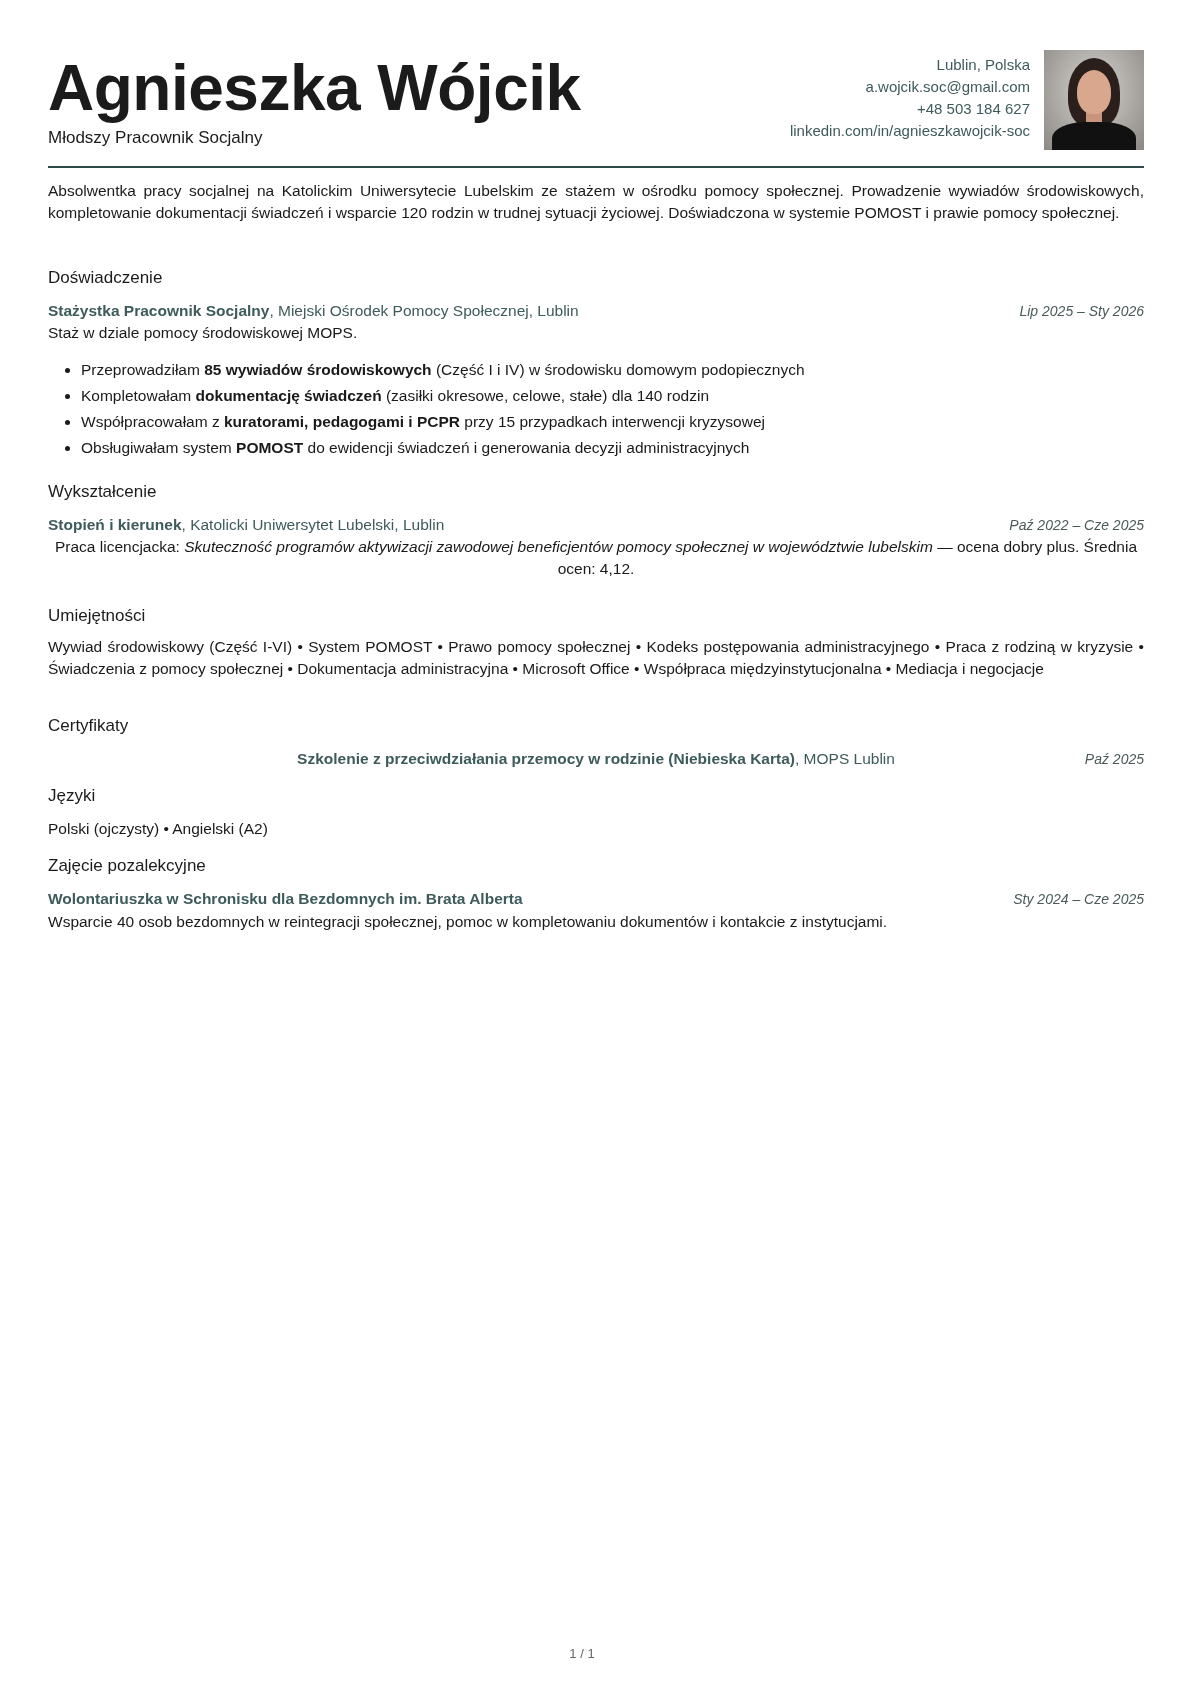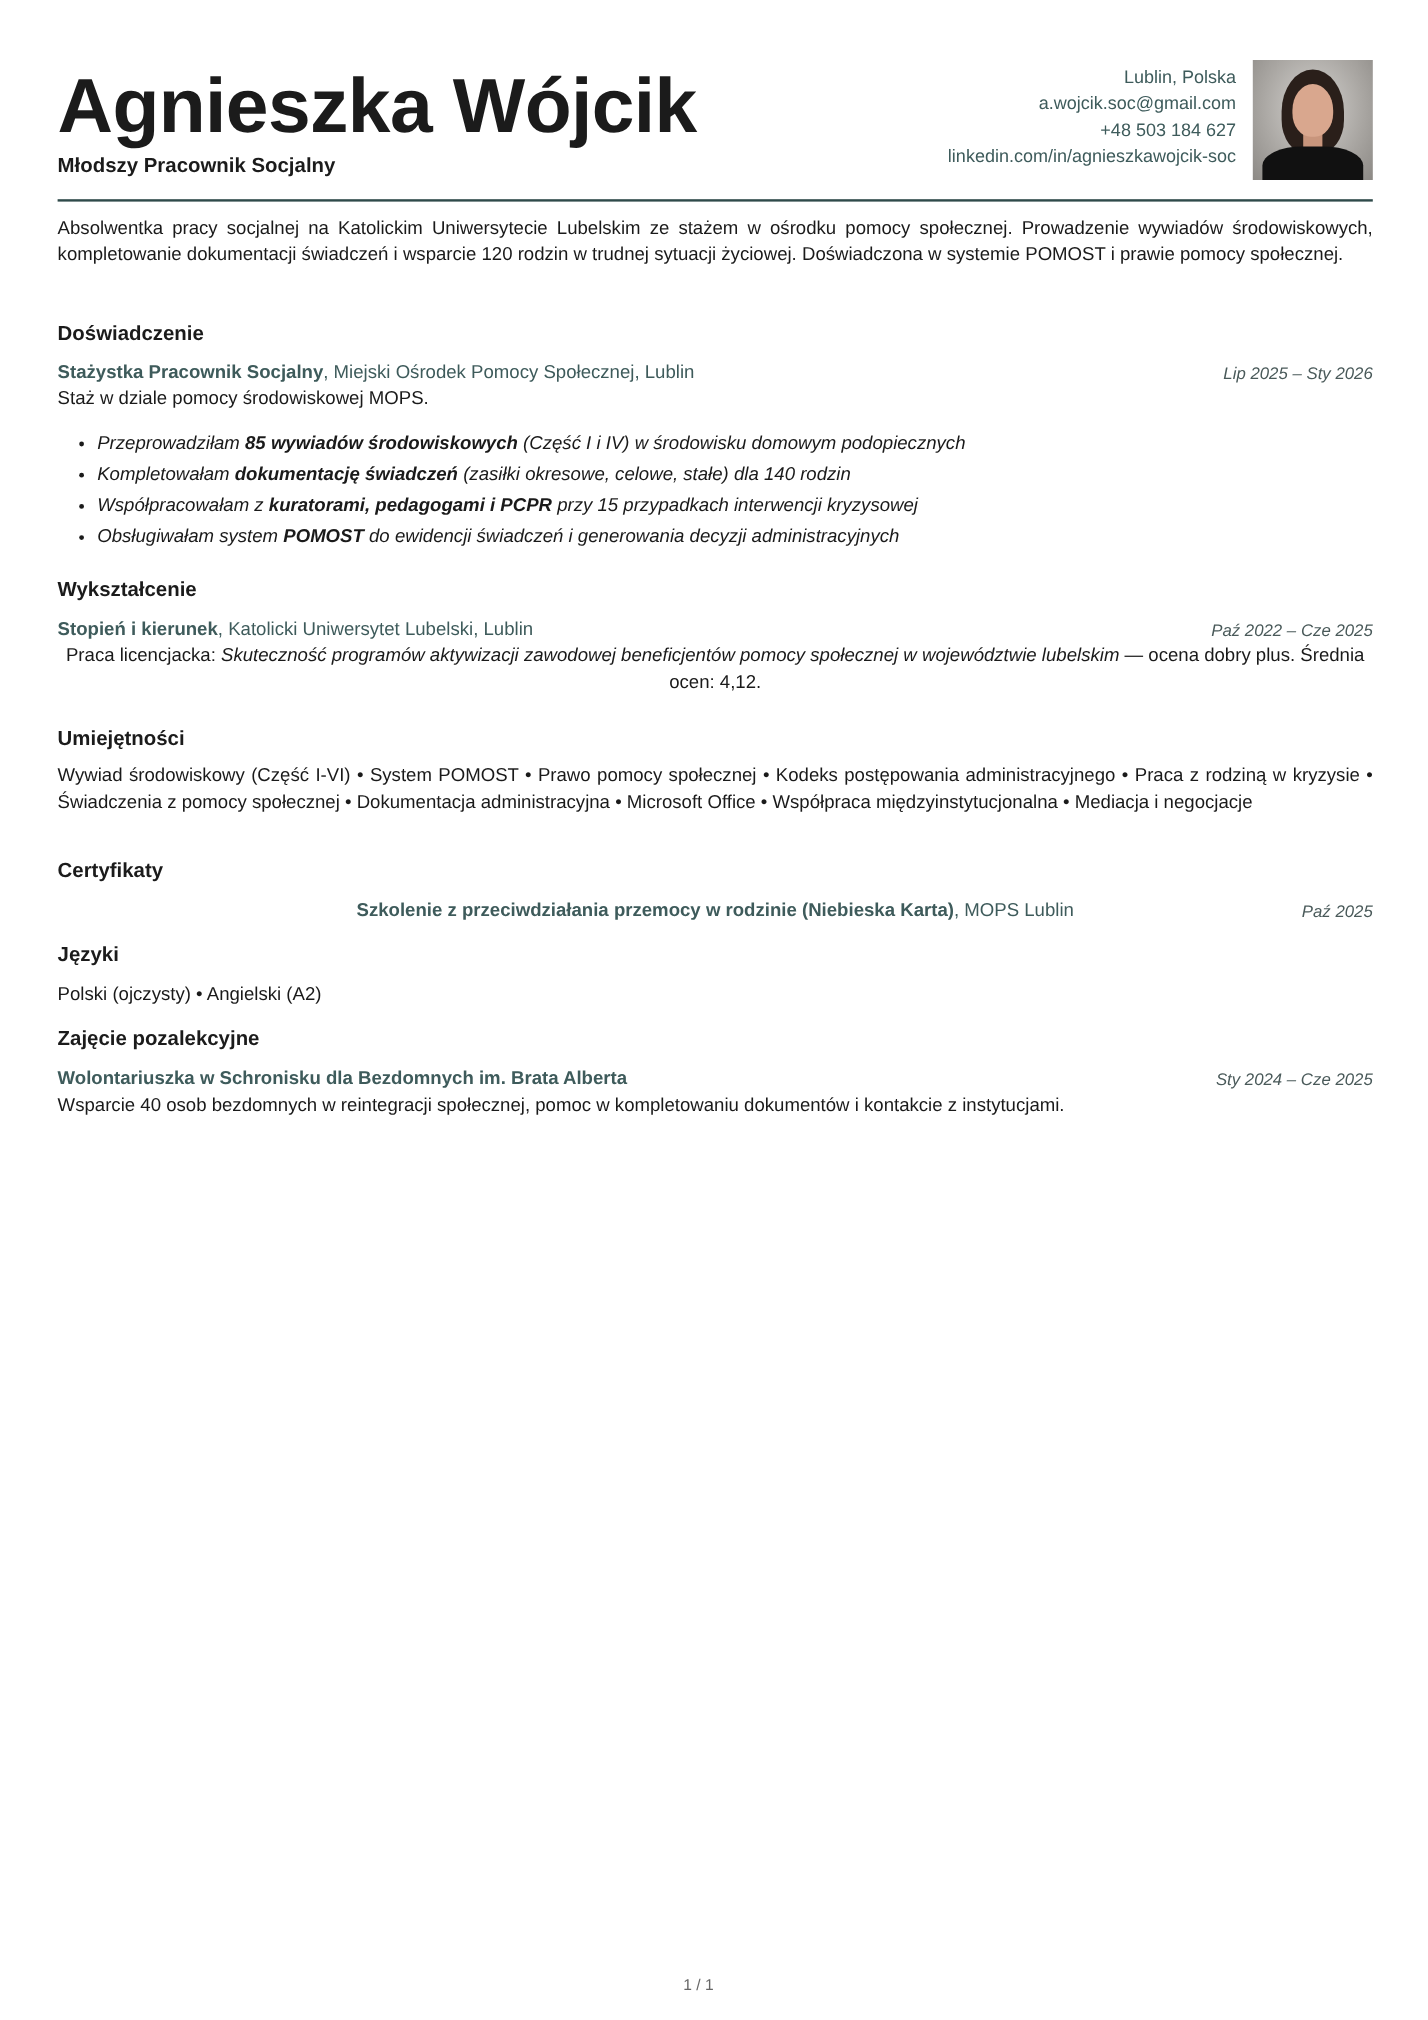--- a/index.html
+++ b/index.html
@@ -10,21 +10,21 @@
   }
   .page { position: absolute; left: 48px; top: 0; width: 1096px; }
   .header { position: relative; height: 143px; }
   .name {
     position: absolute; left: 0; top: 48px; margin: 0;
     font-size: 64px; font-weight: 700; letter-spacing: -0.5px; line-height: 80px;
     color: #1b1b1b;
   }
   .title {
     position: absolute; left: 0; top: 128px;
-    font-size: 17px; font-weight: 700; color: #1b1b1b;
+    font-size: 17px; font-weight: 400; color: #1b1b1b;
   }
   .contact {
     position: absolute; right: 114px; top: 54px; text-align: right;
     font-size: 15px; line-height: 22px; color: #3e5b5b;
   }
   .photo {
     position: absolute; right: 0; top: 50px; width: 100px; height: 100px;
     background: radial-gradient(ellipse at 50% 40%, #d5d3d0 0%, #a9a6a2 60%, #8c8985 100%);
     overflow: hidden;
   }
@@ -43,21 +43,21 @@
     position: absolute; left: 8px; top: 72px; width: 84px; height: 40px;
     background: #111; border-radius: 40% 40% 0 0;
   }
   .rule { position: absolute; left: 0; top: 166px; width: 1096px; height: 2px; background: #2f4a4a; }
 
   .summary {
     position: absolute; left: 0; top: 180px; width: 1096px;
     font-size: 15.5px; line-height: 22px; text-align: justify;
   }
   .section-title {
-    position: absolute; left: 0; font-size: 17px; font-weight: 700; color: #1b1b1b;
+    position: absolute; left: 0; font-size: 17px; font-weight: 400; color: #1b1b1b;
   }
   .entry-head {
     position: absolute; left: 0; width: 1096px; font-size: 15.5px; line-height: 22px;
   }
   .entry-head .role { font-weight: 700; color: #3e5b5b; }
   .entry-head .org { color: #3e5b5b; }
   .entry-head .date {
     position: absolute; right: 0; top: 0; font-style: italic; font-size: 14px; color: #4a5a5a;
   }
   .text { position: absolute; left: 0; width: 1096px; font-size: 15.5px; line-height: 22px; }
@@ -92,21 +92,21 @@
   </div>
 
   <div class="summary">Absolwentka pracy socjalnej na Katolickim Uniwersytecie Lubelskim ze stażem w ośrodku pomocy społecznej. Prowadzenie wywiadów środowiskowych, kompletowanie dokumentacji świadczeń i wsparcie 120 rodzin w trudnej sytuacji życiowej. Doświadczona w systemie POMOST i prawie pomocy społecznej.</div>
 
   <div class="section-title" style="top:268px;">Doświadczenie</div>
   <div class="entry-head" style="top:300px;">
     <span class="role">Stażystka Pracownik Socjalny</span><span class="org">, Miejski Ośrodek Pomocy Społecznej, Lublin</span>
     <span class="date">Lip 2025 – Sty 2026</span>
   </div>
   <div class="text" style="top:322px;">Staż w dziale pomocy środowiskowej MOPS.</div>
-  <ul class="bullets" style="top:357px;font-style:italic;">
+  <ul class="bullets" style="top:357px;">
     <li><span>Przeprowadziłam </span><b>85 wywiadów środowiskowych</b><span> (Część I i IV) w środowisku domowym podopiecznych</span></li>
     <li><span>Kompletowałam </span><b>dokumentację świadczeń</b><span> (zasiłki okresowe, celowe, stałe) dla 140 rodzin</span></li>
     <li><span>Współpracowałam z </span><b>kuratorami, pedagogami i PCPR</b><span> przy 15 przypadkach interwencji kryzysowej</span></li>
     <li><span>Obsługiwałam system </span><b>POMOST</b><span> do ewidencji świadczeń i generowania decyzji administracyjnych</span></li>
   </ul>
 
   <div class="section-title" style="top:482px;">Wykształcenie</div>
   <div class="entry-head" style="top:514px;">
     <span class="role">Stopień i kierunek</span><span class="org">, Katolicki Uniwersytet Lubelski, Lublin</span>
     <span class="date">Paź 2022 – Cze 2025</span>

